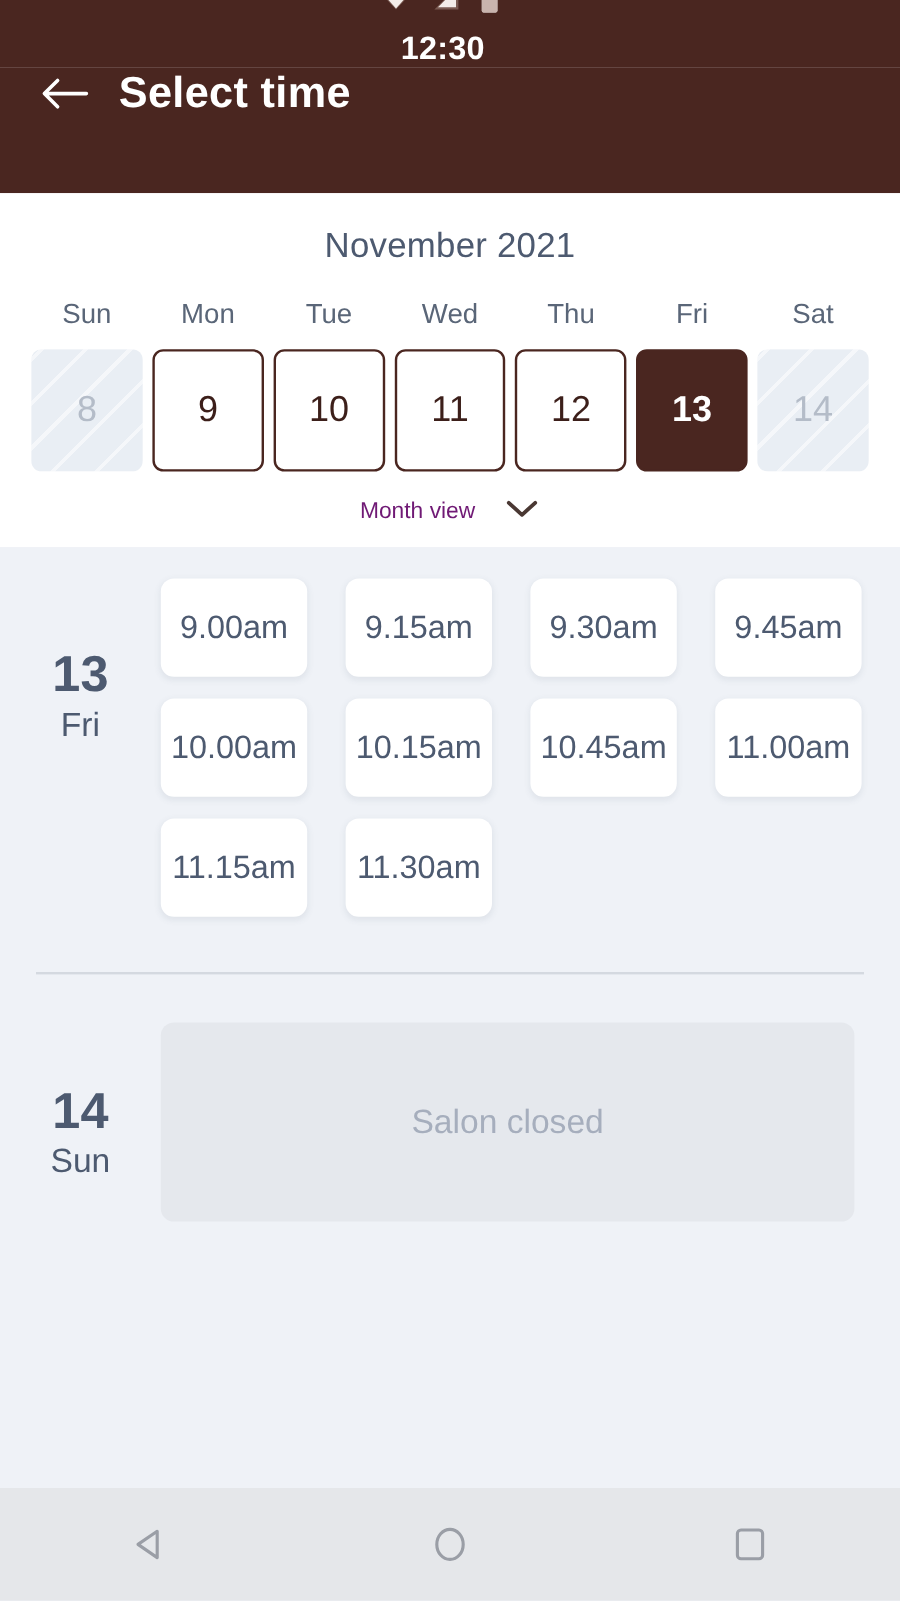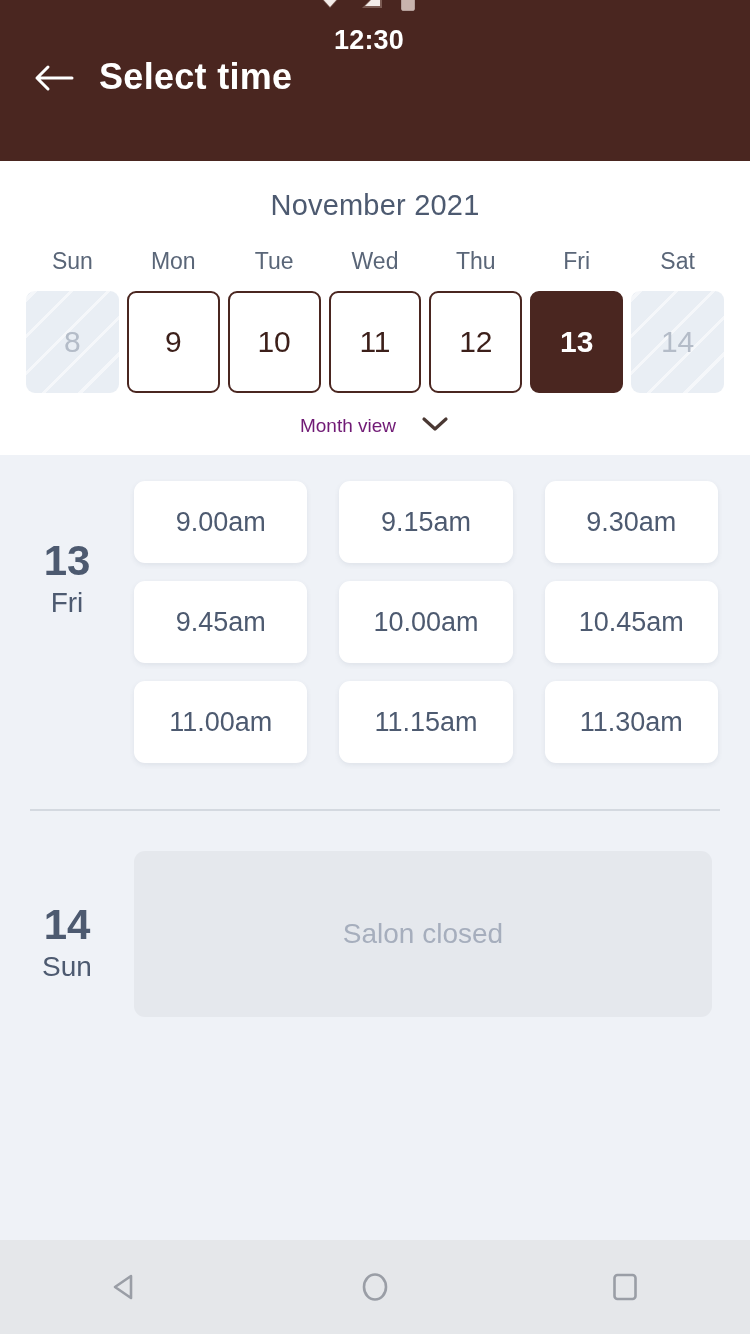--- a/index.html
+++ b/index.html
@@ -94,21 +94,21 @@
     width:134px; flex:none; text-align:center;
     padding-top:58px;
   }
   .daylabel .dnum{
     font-size:42px; font-weight:bold; color:#4d5a70; line-height:1.05;
   }
   .daylabel .ddow{
     font-size:28px; color:#4d5a70; margin-top:4px;
   }
   .slots{
-    flex:1; display:grid; grid-template-columns:repeat(3,1fr);
+    flex:1; display:grid; grid-template-columns:repeat(4,1fr);
     gap:18px 32px; padding-right:32px;
   }
   .slot{
     height:82px; background:#ffffff; border-radius:11px;
     display:flex; align-items:center; justify-content:center;
     font-size:27px; color:#4d5a70; cursor:pointer;
     box-shadow:0 2px 5px rgba(80,95,120,.10);
   }
   .divider{
     height:2px; background:#d4d9e0;
@@ -209,20 +209,21 @@
     <div class="daylabel">
       <div class="dnum">13</div>
       <div class="ddow">Fri</div>
     </div>
     <div class="slots">
       <div class="slot">9.00am</div>
       <div class="slot">9.15am</div>
       <div class="slot">9.30am</div>
       <div class="slot">9.45am</div>
       <div class="slot">10.00am</div>
+      <div class="slot">10.15am</div>
       <div class="slot">10.45am</div>
       <div class="slot">11.00am</div>
       <div class="slot">11.15am</div>
       <div class="slot">11.30am</div>
     </div>
   </div>
 
   <div class="divider"></div>
 
   <div class="closedblock">

